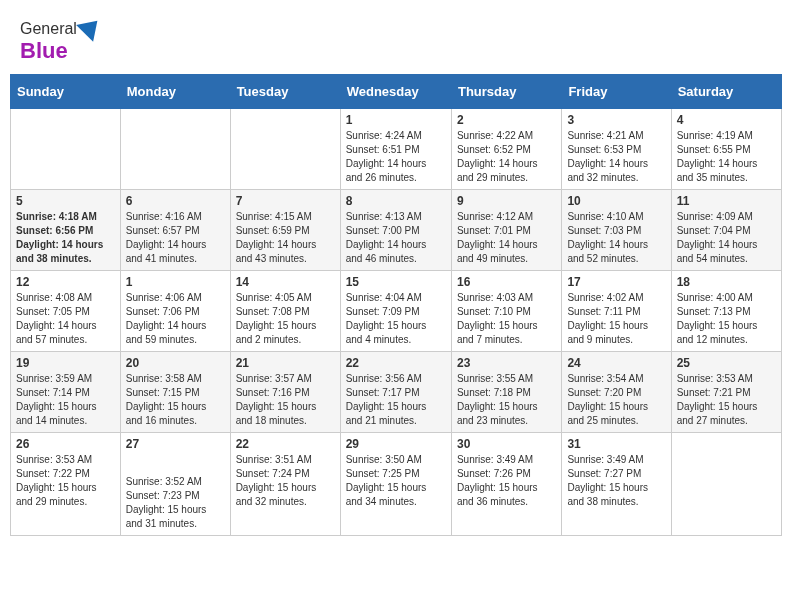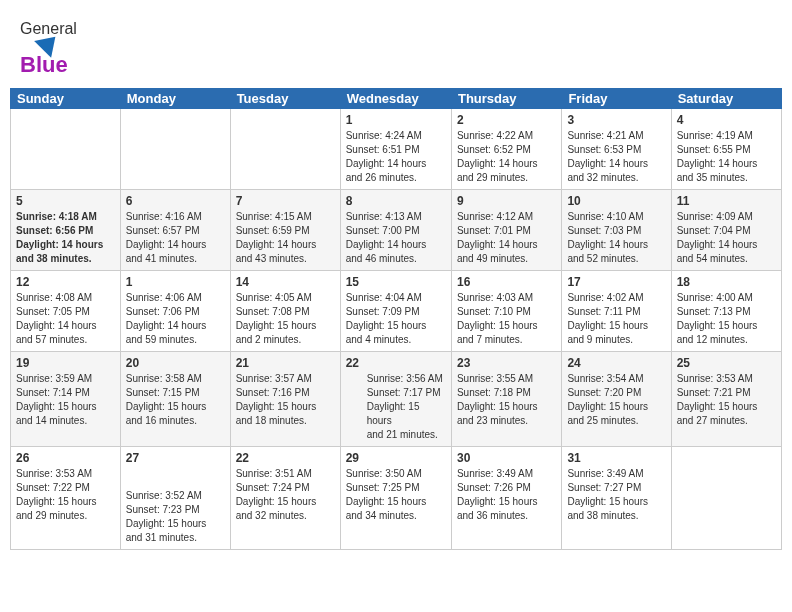--- a/index.html
+++ b/index.html
@@ -30,21 +30,20 @@
       border-right: 12px solid transparent;
       border-bottom: 18px solid #1a6bb5;
       display: inline-block;
       transform: rotate(45deg);
       margin-left: 2px;
       margin-top: -4px;
     }
     .logo-row {
       display: flex;
       align-items: center;
-      flex-direction: column;
     }
     .title-area {
       text-align: right;
     }
     .month-title {
       font-size: 36px;
       font-weight: bold;
       color: #333;
     }
     .location-title {
@@ -54,21 +53,21 @@
     }
     .calendar {
       width: 100%;
       border-collapse: collapse;
       margin-top: 5px;
     }
     .calendar th {
       background-color: #2b6cb0;
       color: white;
       text-align: left;
-      padding: 2px 6px;
+      padding: 9px 6px;
       font-size: 13px;
       border: 1px solid #2b6cb0;
     }
     .calendar td {
       border: 1px solid #ccc;
       vertical-align: top;
       padding: 4px 5px;
       width: 113px;
       min-height: 80px;
       font-size: 10.5px;
@@ -277,21 +276,21 @@
         </td>
         <td>
           <div class="day-number">21</div>
           <div class="day-info" style="white-space: pre-line;">Sunrise: 3:57 AM
 Sunset: 7:16 PM
 Daylight: 15 hours
 and 18 minutes.</div>
         </td>
         <td>
           <div class="day-number">22</div>
-          <div class="day-info" style="white-space: pre-line; margin-left: 21px;">Sunrise: 3:56 AM
+          <div class="day-info" style="white-space: pre-line;">Sunrise: 3:56 AM
 Sunset: 7:17 PM
 Daylight: 15 hours
 and 21 minutes.</div>
         </td>
         <td>
           <div class="day-number">23</div>
           <div class="day-info" style="white-space: pre-line;">Sunrise: 3:55 AM
 Sunset: 7:18 PM
 Daylight: 15 hours
 and 23 minutes.</div>

